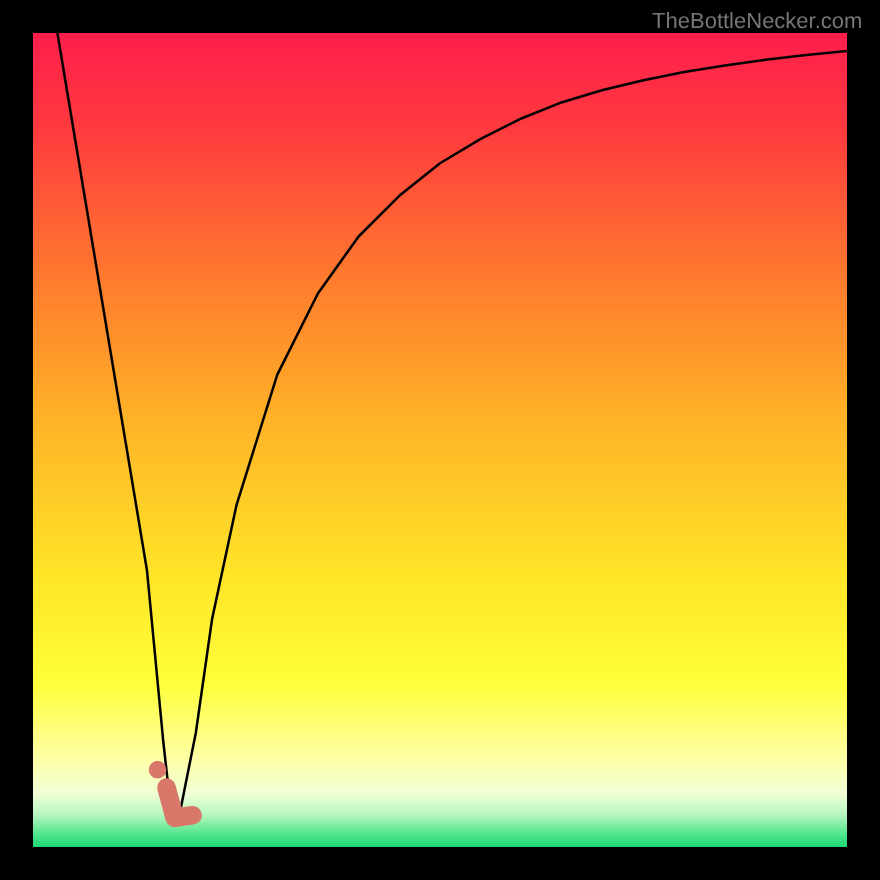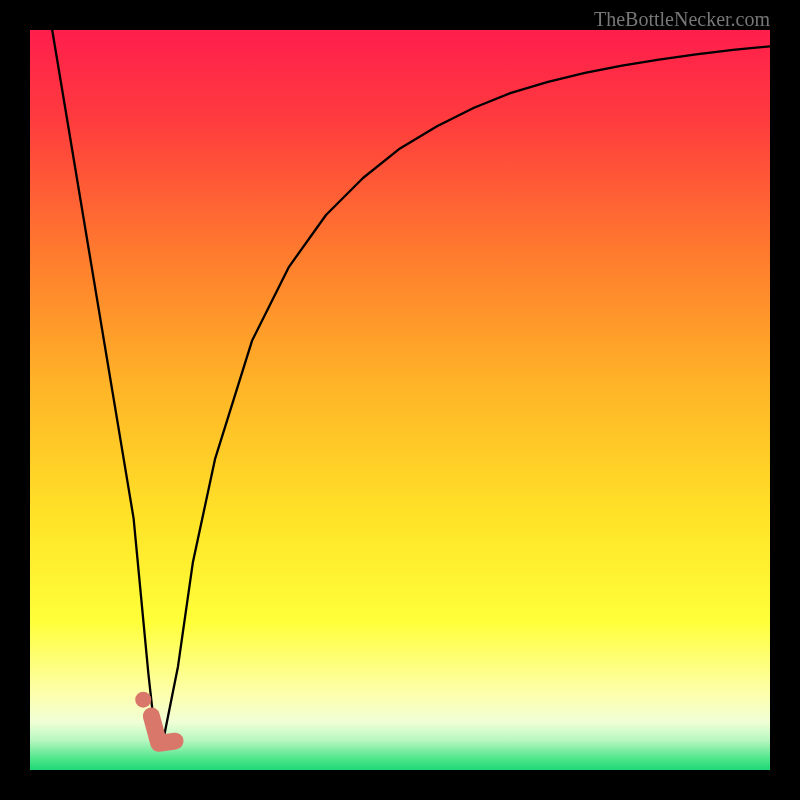--- a/index.html
+++ b/index.html
@@ -21,26 +21,26 @@
   }
   .gradient-bg {
     position: absolute;
     left: 0;
     top: 0;
     width: 100%;
     height: 100%;
   }
   .watermark {
     position: absolute;
-    right: 30px;
+    right: 16px;
     top: 8px;
     color: #777;
     font-size: 20px;
     font-weight: normal;
-    font-family: Liberation Serif, serif;
+    font-family: Liberation Sans, sans-serif;
   }
   .svg-overlay {
     position: absolute;
     left: 0;
     top: 0;
     width: 100%;
     height: 100%;
   }
 </style>
 </head>

